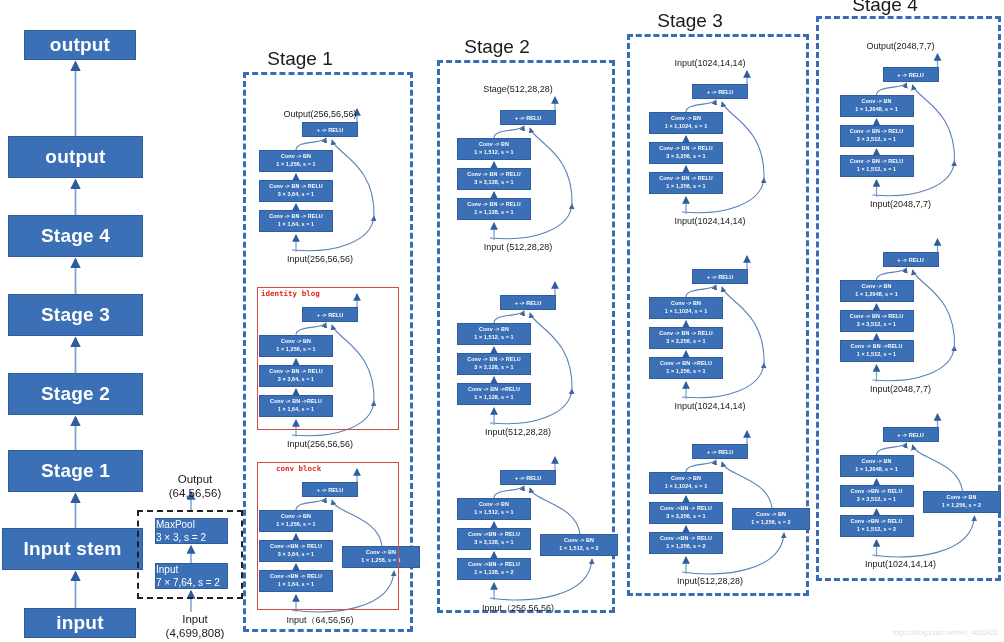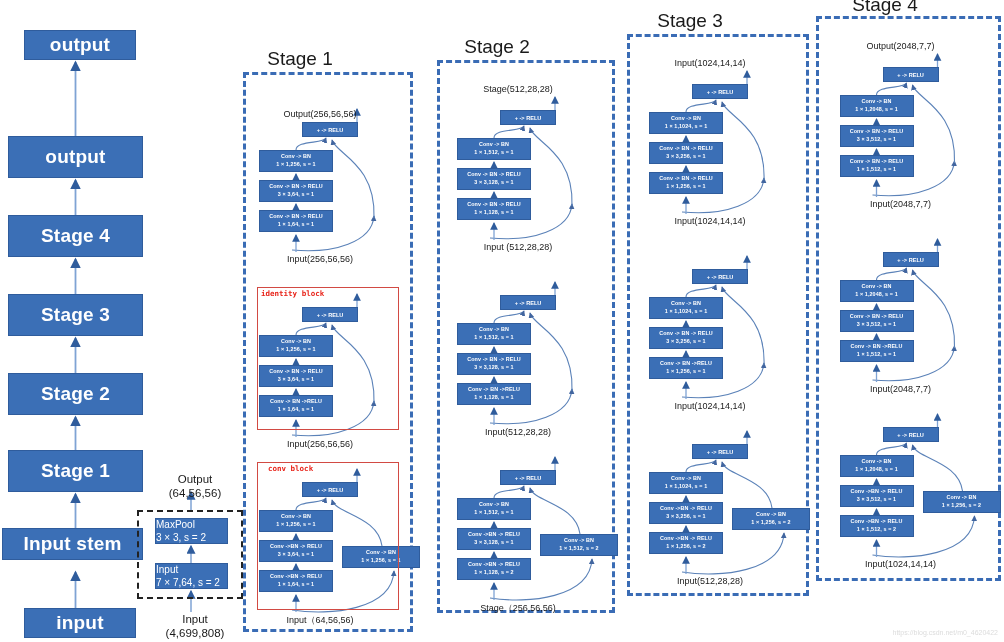--- a/index.html
+++ b/index.html
@@ -199,21 +199,21 @@
   </div>
   <div class="ov-box" style="left:8px;top:294px;width:135px;height:42px;">
     <span>Stage 3</span>
   </div>
   <div class="ov-box" style="left:8px;top:373px;width:135px;height:42px;">
     <span>Stage 2</span>
   </div>
   <div class="ov-box" style="left:8px;top:450px;width:135px;height:42px;">
     <span>Stage 1</span>
   </div>
-  <div class="ov-box" style="left:2px;top:528px;width:141px;height:32px;">
+  <div class="ov-box" style="left:2px;top:528px;width:141px;height:42px;">
     <span>Input stem</span>
   </div>
   <div class="ov-box" style="left:24px;top:608px;width:112px;height:30px;">
     <span>input</span>
   </div>
 
   <div class="plain-lab" style="left:145px;top:472px;width:100px;">
     <div>Output</div>
     <div>(64,56,56)</div>
   </div>
@@ -278,23 +278,23 @@
       <div class="blk" style="left: 259px; top: 570px; width: 74px; height: 22px;">
         <span>Conv -&gt;BN -&gt; RELU</span>
         <span>1 × 1,64, s = 1</span>
       </div>
       <div class="blk" style="left: 342px; top: 546px; width: 78px; height: 22px;">
         <span>Conv -&gt; BN</span>
         <span>1 × 1,256, s = 1</span>
       </div>
       <div class="io-lab" style="left: 240px; top: 614px; width: 160px;">Input（64,56,56)</div>
       <div class="redbox" style="left: 257px; top: 287px; width: 142px; height: 143px;"></div>
-      <div class="redlab" style="left: 261px; top: 289px;">identity block</div>
+      <div class="redlab" style="left: 261px; top: 289px;">identity blog</div>
       <div class="redbox" style="left: 257px; top: 462px; width: 142px; height: 148px;"></div>
-      <div class="redlab" style="left: 268px; top: 464px;">conv block</div>
+      <div class="redlab" style="left: 276px; top: 464px;">conv block</div>
       <div class="stage-dash" style="left: 437px; top: 60px; width: 178px; height: 553px;"></div>
       <div class="stage-title" style="left: 447px; top: 36px; width: 100px;">Stage 2</div>
       <div class="io-lab" style="left: 438px; top: 84px; width: 160px;">Stage(512,28,28)</div>
       <div class="add-blk" style="left: 500px; top: 110px; width: 56px; height: 15px;">+ -&gt; RELU</div>
       <div class="blk" style="left: 457px; top: 138px; width: 74px; height: 22px;">
         <span>Conv -&gt; BN</span>
         <span>1 × 1,512, s = 1</span>
       </div>
       <div class="blk" style="left: 457px; top: 168px; width: 74px; height: 22px;">
         <span>Conv -&gt; BN -&gt; RELU</span>
@@ -329,21 +329,21 @@
         <span>3 × 3,128, s = 1</span>
       </div>
       <div class="blk" style="left: 457px; top: 558px; width: 74px; height: 22px;">
         <span>Conv -&gt;BN -&gt; RELU</span>
         <span>1 × 1,128, s = 2</span>
       </div>
       <div class="blk" style="left: 540px; top: 534px; width: 78px; height: 22px;">
         <span>Conv -&gt; BN</span>
         <span>1 × 1,512, s = 2</span>
       </div>
-      <div class="io-lab" style="left: 438px; top: 602px; width: 160px;">Stage（256,56,56)</div>
+      <div class="io-lab" style="left: 438px; top: 602px; width: 160px;">Input（256,56,56)</div>
       <div class="stage-dash" style="left: 627px; top: 34px; width: 182px; height: 562px;"></div>
       <div class="stage-title" style="left: 640px; top: 10px; width: 100px;">Stage 3</div>
       <div class="io-lab" style="left: 630px; top: 58px; width: 160px;">Input(1024,14,14)</div>
       <div class="add-blk" style="left: 692px; top: 84px; width: 56px; height: 15px;">+ -&gt; RELU</div>
       <div class="blk" style="left: 649px; top: 112px; width: 74px; height: 22px;">
         <span>Conv -&gt; BN</span>
         <span>1 × 1,1024, s = 1</span>
       </div>
       <div class="blk" style="left: 649px; top: 142px; width: 74px; height: 22px;">
         <span>Conv -&gt; BN -&gt; RELU</span>

